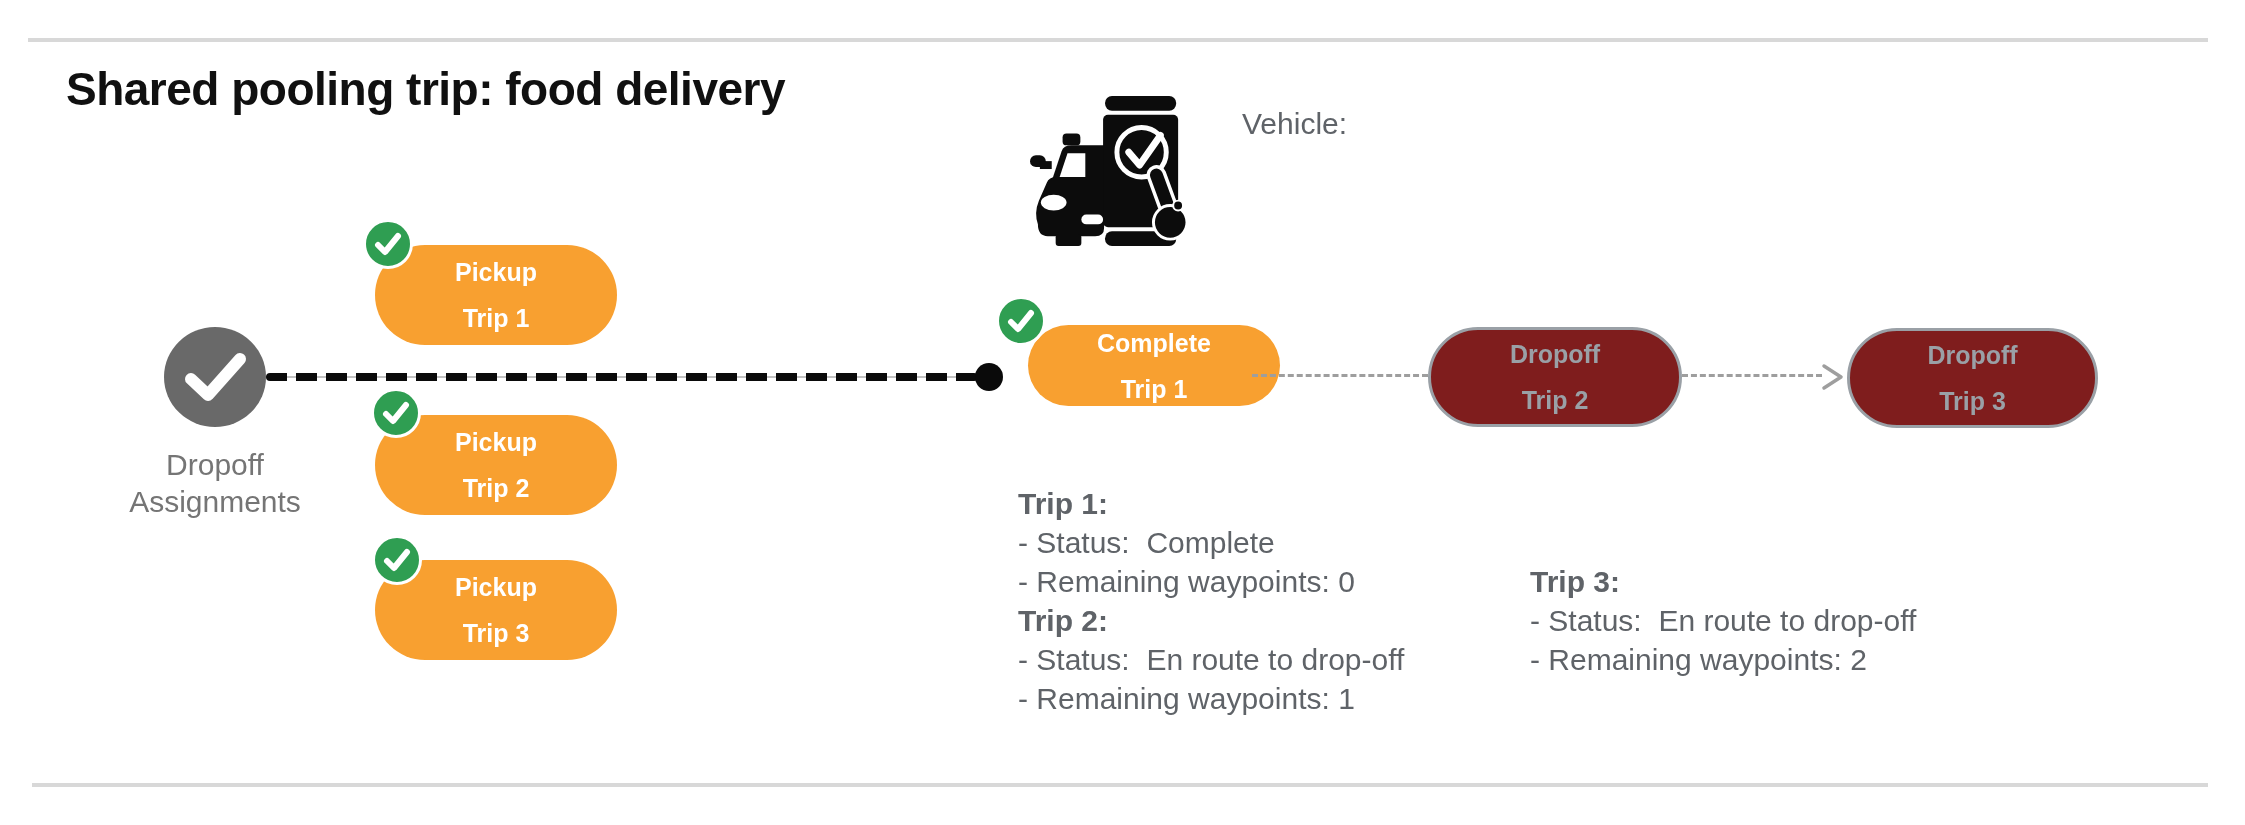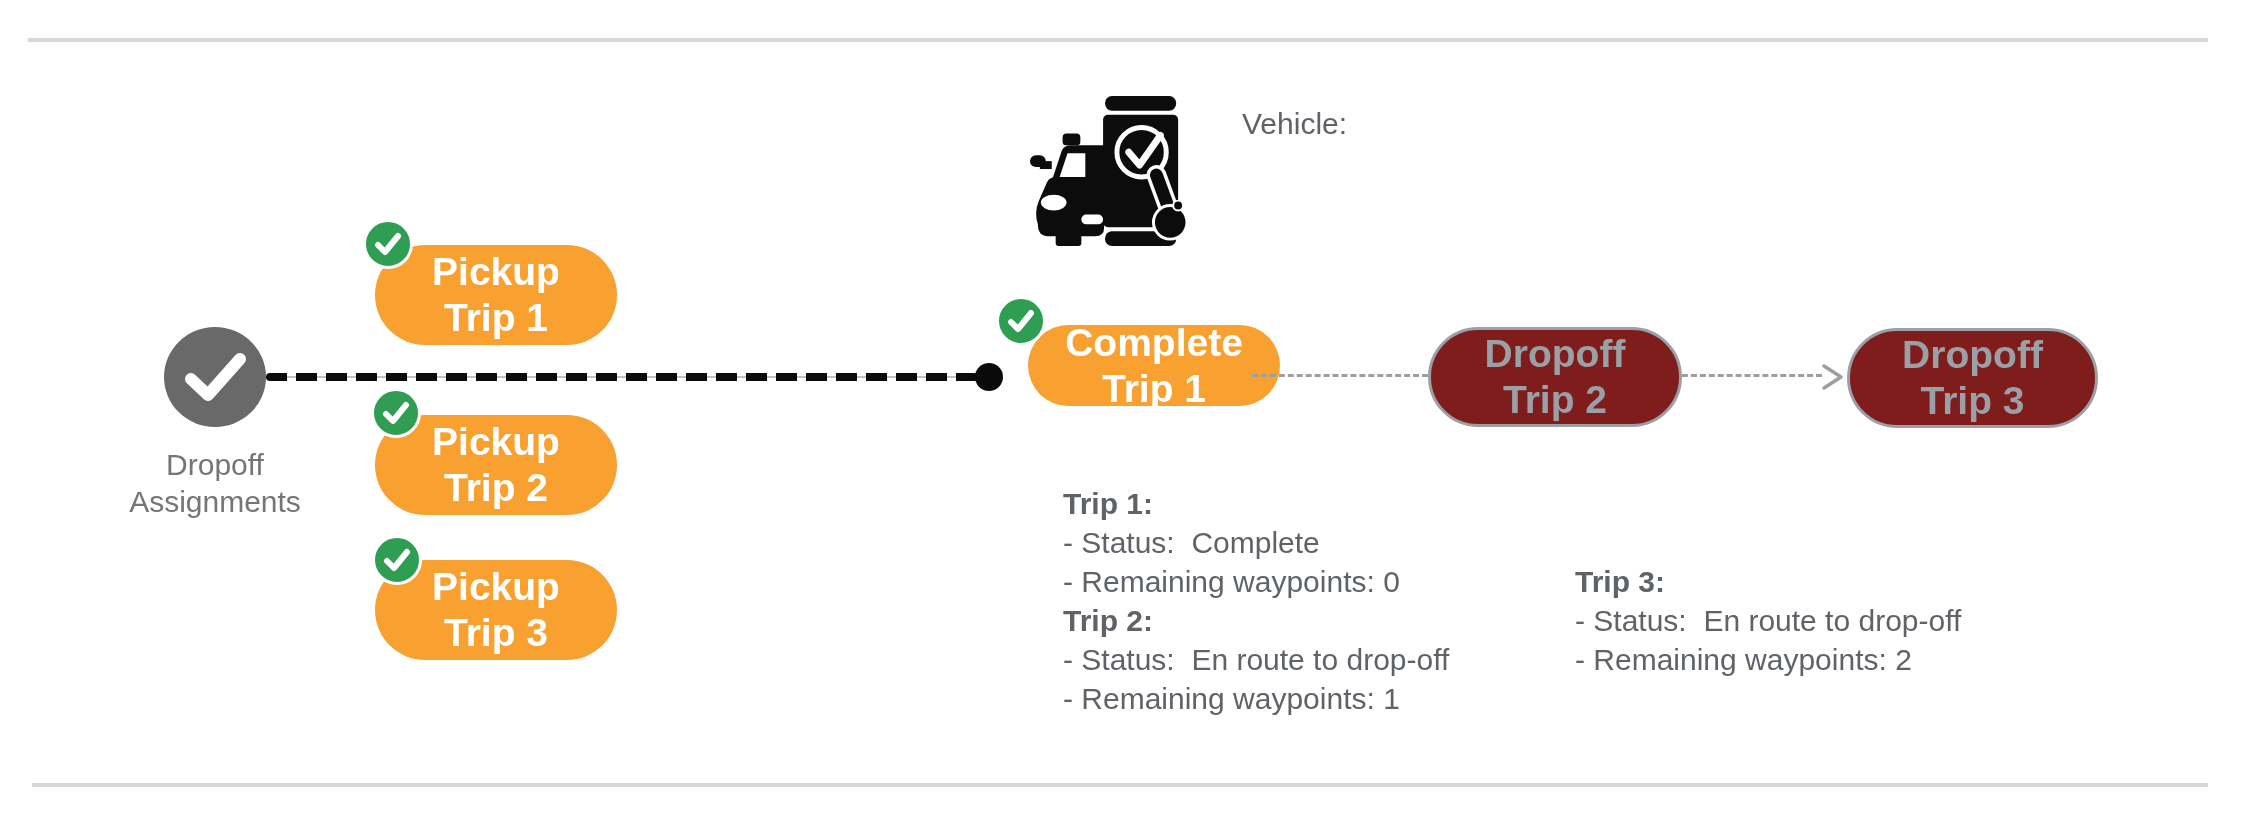--- a/index.html
+++ b/index.html
@@ -29,42 +29,43 @@
   .conn-black .rail { position:absolute; left:0; top:7px; width:100%; height:2px; background:#C2C2C2; }
   .conn-black .dashes { position:absolute; left:0; top:4px; width:100%; height:8px;
     background:repeating-linear-gradient(90deg, var(--line-black,#0A0A0A) 0 21px, transparent 21px 30px);
     border-radius:4px; }
   .route-dot { position:absolute; left:975px; top:363px; width:28px; height:28px;
     border-radius:50%; background:var(--line-black,#0A0A0A); }
   .conn-gray { position:absolute; height:0; border-top:3px dashed var(--connector-gray,#9E9E9E); }
   .arrowhead { position:absolute; left:1820px; top:362px; }
   
   .pill { position:absolute; border-radius:60px; display:flex; flex-direction:column;
-    align-items:center; justify-content:center; font-weight:bold; font-size:39px;
+    align-items:center; justify-content:center; font-weight:bold; font-size:25px;
     line-height:46px; text-align:center; }
   .pill.orange { background:var(--orange,#F8A030); color:#ffffff; }
   .pill.outline { background:#7f1d1d; border:3px solid var(--outline-gray,#9AA0A6);
     color:var(--outline-gray,#9AA0A6); }
   .pill span { white-space:pre; }
   .badge { position:absolute; width:44px; height:44px; border-radius:50%;
     background:var(--green,#2F9E52); border:3px solid #ffffff;
     display:flex; align-items:center; justify-content:center; }
   
   .status-block { position:absolute; color:var(--text-gray,#5F6368); font-size:30px; line-height:39px; }
-  .status-block div { white-space:pre;margin-left:45px; }
+  .status-block div { white-space:pre; }
   .status-block .heading { font-weight:bold; }
 </style>
 </head>
 <body>
 
 <div class="stage">
 
   <div class="divider" style="left:28px; top:38px; width:2180px;"></div>
   <div class="divider" style="left:32px; top:783px; width:2176px;"></div>
 
+  <div class="page-title">Shared pooling trip: food delivery</div>
 
   <svg class="vehicle-icon" width="158" height="152" viewBox="0 0 160 152" aria-hidden="true">
     <g fill="#0C0C0C">
 
       <rect x="33" y="38" width="18" height="12" rx="4"></rect>
       <path d="M22 86 L32 56 Q34 50 42 50 L75 50 L75 86 Z"></path>
       <path d="M30 82 L38 58 L56 58 L56 82 Z" fill="#ffffff"></path>
       <path d="M8 130 Q4 118 9 106 L17 88 Q19 82 27 82 L75 82 L75 134 Q75 142 66 142 L18 142 Q8 142 8 130 Z"></path>
       <rect x="0" y="60" width="16" height="12" rx="6"></rect>
       <rect x="10" y="66" width="12" height="8"></rect>

